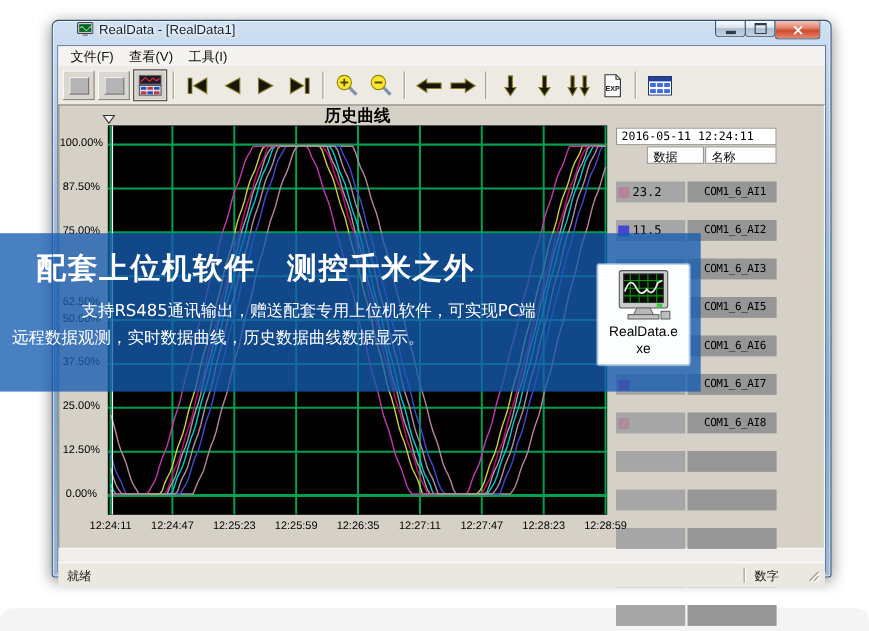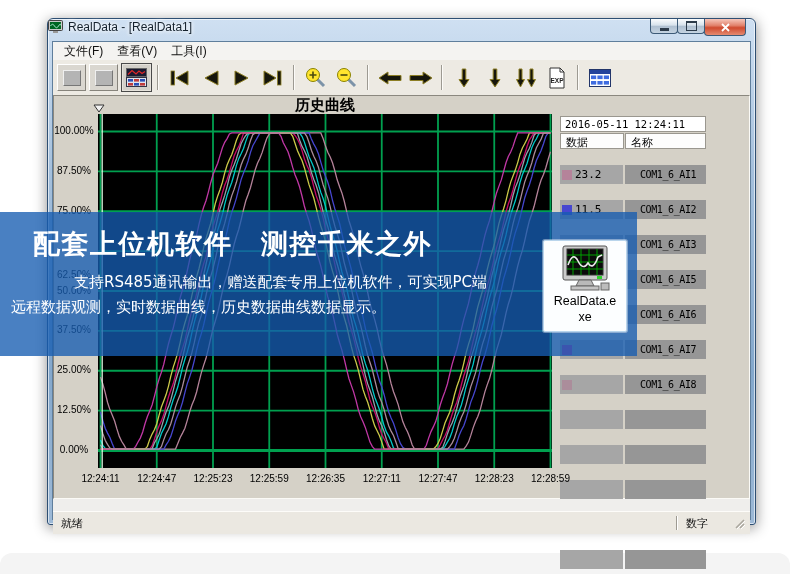--- a/index.html
+++ b/index.html
@@ -8,21 +8,21 @@
 
   .bottom-band{position:absolute;left:0;top:553px;width:790px;height:21px;
        background:#f4f4f4;border-radius:12px 12px 0 0;}
 
   
   .win{position:absolute;left:47px;top:18px;width:707px;height:505px;
        border:1px solid #2e4f73;border-radius:6px 6px 3px 3px;
        background:linear-gradient(#cfe0f2,#a5c0dc 30%,#84a8cc 70%,#9db9d6);
        box-shadow:0 3px 14px rgba(0,0,0,.45), inset 0 0 0 1px rgba(255,255,255,.6);}
   .titlebar{position:absolute;left:0;top:0;right:0;height:15px;display:flex;
-       align-items:center;padding-left:0;}
+       align-items:center;padding-left:22px;}
   .app-icon{margin-right:5px;flex:0 0 auto;}
   .title-text{font-size:12px;color:#15222e;text-shadow:0 0 4px #fff,0 0 4px #fff;}
   .caption-buttons{position:absolute;top:0;right:9px;display:flex;}
   .cap-btn{width:28px;height:15px;margin-left:-1px;border:1px solid #3c5a77;border-top:none;
        border-radius:0 0 4px 4px;background:linear-gradient(#fbfdfe,#d7e2ec 45%,#aebfd0 50%,#c5d4e2);
        display:flex;align-items:center;justify-content:center;box-sizing:border-box;}
   .cap-btn.close{width:42px;height:17px;
        background:linear-gradient(#f6c6ba,#e2836d 40%,#cf4a2e 55%,#e58a70);}
   .glyph-min{width:9px;height:3px;background:#2c3b4a;margin-top:6px;}
   .glyph-max{width:9px;height:7px;border:1px solid #2c3b4a;border-top-width:2px;background:transparent;}
@@ -51,21 +51,21 @@
   .plot{position:absolute;left:44px;top:18px;width:454px;height:354px;background:#000;}
   .ylab{position:absolute;left:0;width:40px;text-align:center;font-size:10px;color:#000;white-space:nowrap;}
   .xlab{position:absolute;top:377px;transform:translateX(-50%);font-size:10px;color:#000;white-space:nowrap;}
 
   
   .side-table{position:absolute;left:506px;top:20px;width:146px;}
   .ts-cell{height:13px;background:#fff;border:1px solid #9a978f;font-family:"DejaVu Sans Mono",monospace;
        font-size:10.5px;color:#000;padding:1px 2px 0 4px;white-space:nowrap;}
   .hdr-row{display:flex;margin-top:1px;}
   .hdr-cell{height:13px;background:#fdfdfd;border:1px solid #9a978f;font-size:11px;color:#000;
-       padding:1px 0 0 5px;box-sizing:content-box;}
+       padding:1px 0 0 5px;box-sizing:content-box;margin-left:28px;}
   .hdr-cell.c1{width:57px;}
   .hdr-cell.c2{width:74px;margin-left:1px;}
   .trow{display:flex;margin-top:16px;}
   .tcell{height:19px;box-sizing:border-box;display:flex;align-items:center;overflow:hidden;}
   .tcell.v{width:63px;background:#a6a6a6;padding-left:2px;}
   .tcell.n{width:81px;background:#969696;margin-left:2px;padding-left:15px;}
   .swatch{width:10px;height:10px;flex:0 0 auto;margin-right:3px;}
   .vtext,.ntext{font-family:"DejaVu Sans Mono",monospace;font-size:11px;color:#000;white-space:nowrap;}
   .ntext{font-size:10px;letter-spacing:-0.4px;}
 

